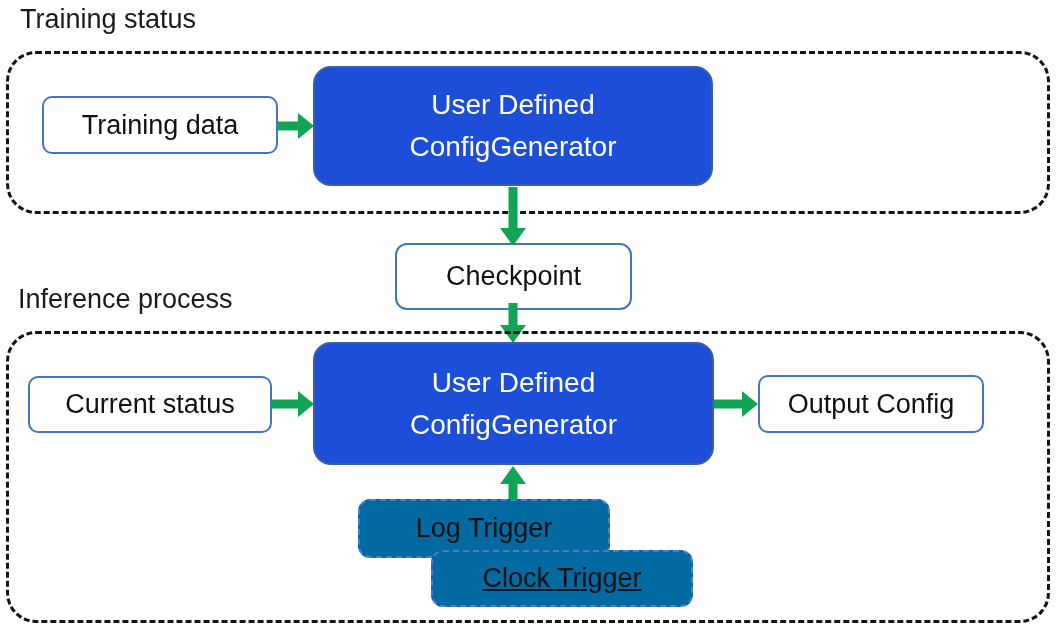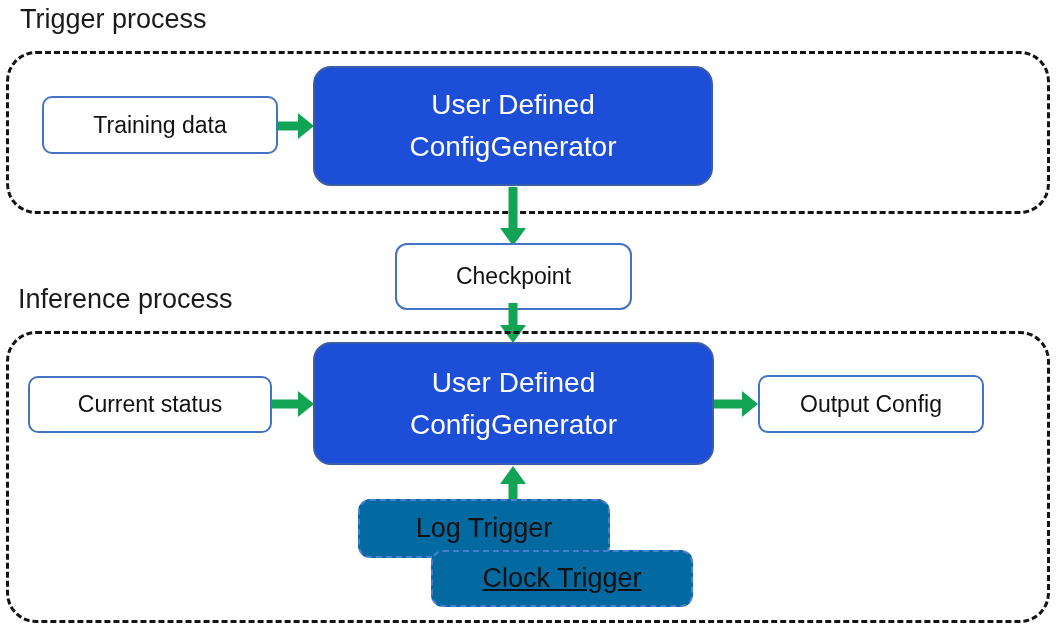--- a/index.html
+++ b/index.html
@@ -33,21 +33,21 @@
   }
 
   
   .white-box {
     background: #ffffff;
     border: 2px solid #4472C4;
     border-radius: 10px;
     display: flex;
     align-items: center;
     justify-content: center;
-    font-size: 23px;
+    font-size: 27px;
     color: #111111;
     white-space: nowrap;
   }
 
   
   .blue-box {
     background: #1d4ed8;
     border: 2px solid #3A5DA8;
     border-radius: 18px;
     display: flex;
@@ -128,21 +128,21 @@
     border-left: 13px solid transparent;
     border-right: 13px solid transparent;
     border-bottom: 18px solid #12A455;
   }
 </style>
 </head>
 <body>
 
 <div id="canvas">
 
-  <div class="abs section-title" style="left:20px; top:4px;">Trigger process</div>
+  <div class="abs section-title" style="left:20px; top:4px;">Training status</div>
 
   <div class="abs dashed-container" style="left:6px; top:51px; width:1044px; height:163px;"></div>
 
   <div class="abs white-box" style="left:42px; top:96px; width:236px; height:58px;">
     <span>Training data</span>
   </div>
 
   <div class="arrow" style="left:277px; top:113px; width:37px; height:26px;">
     <div class="shaft-h" style="width:23px;"></div>
     <div class="head-right"></div>

